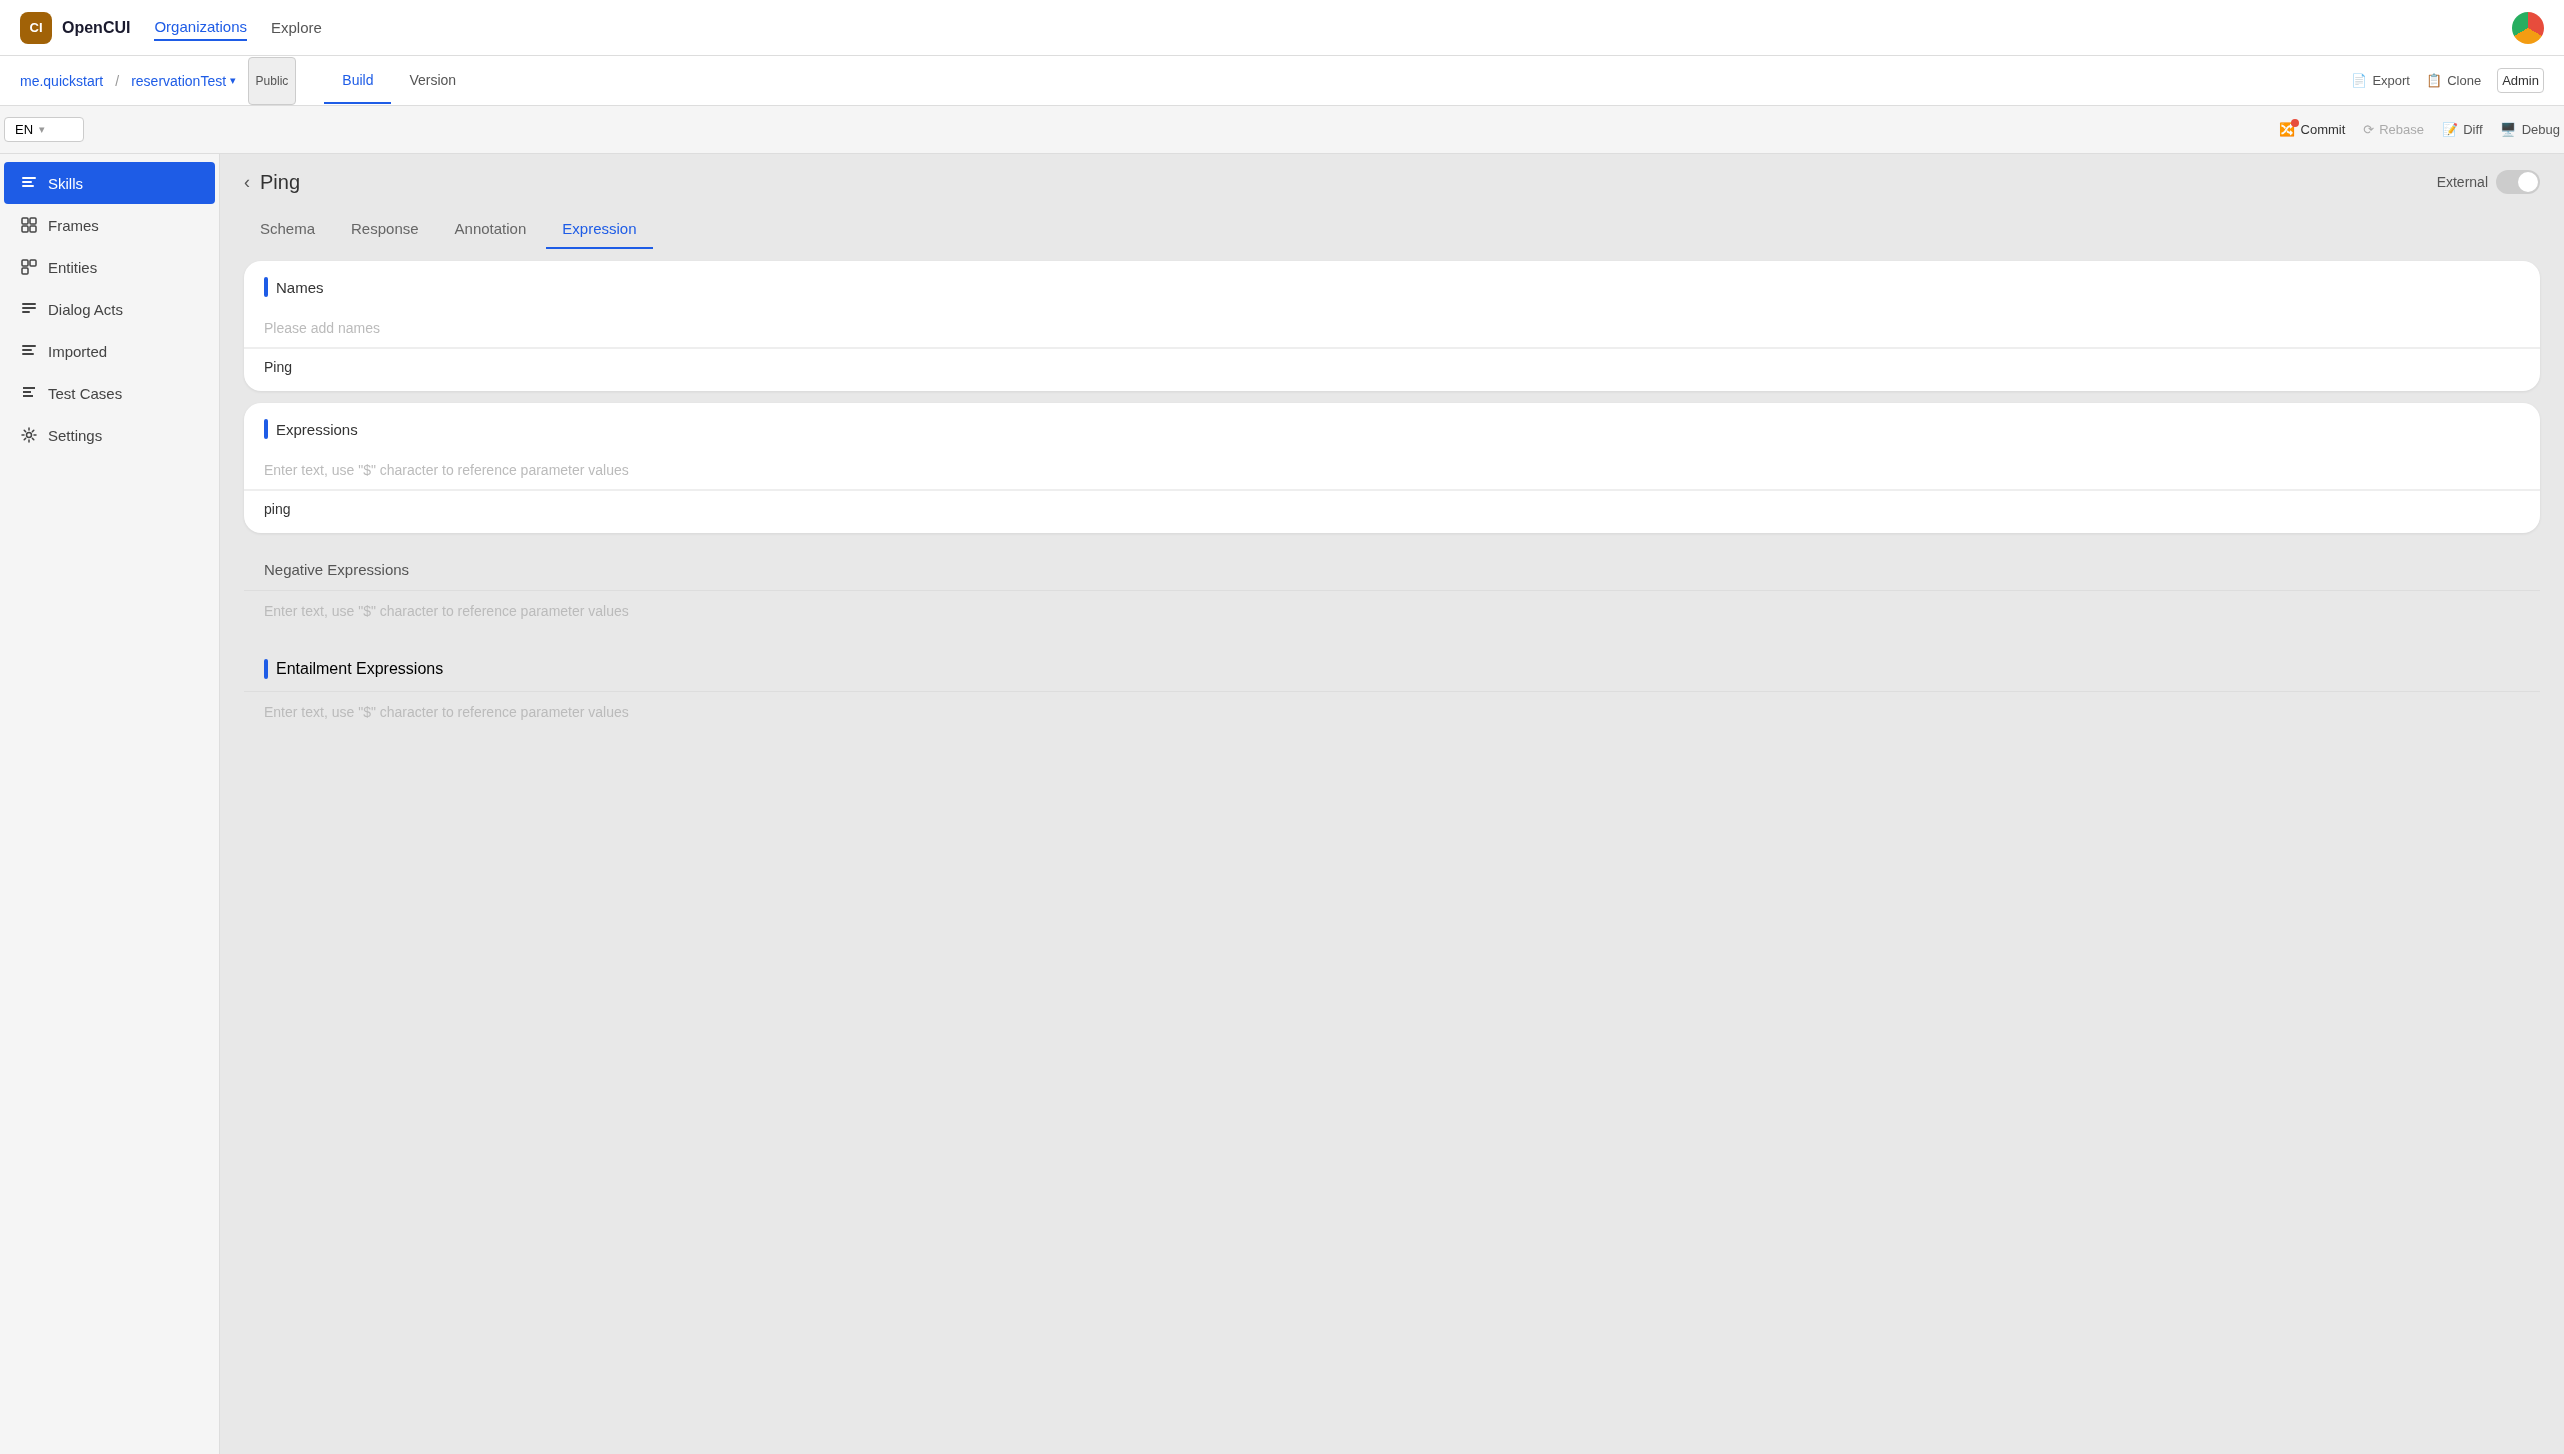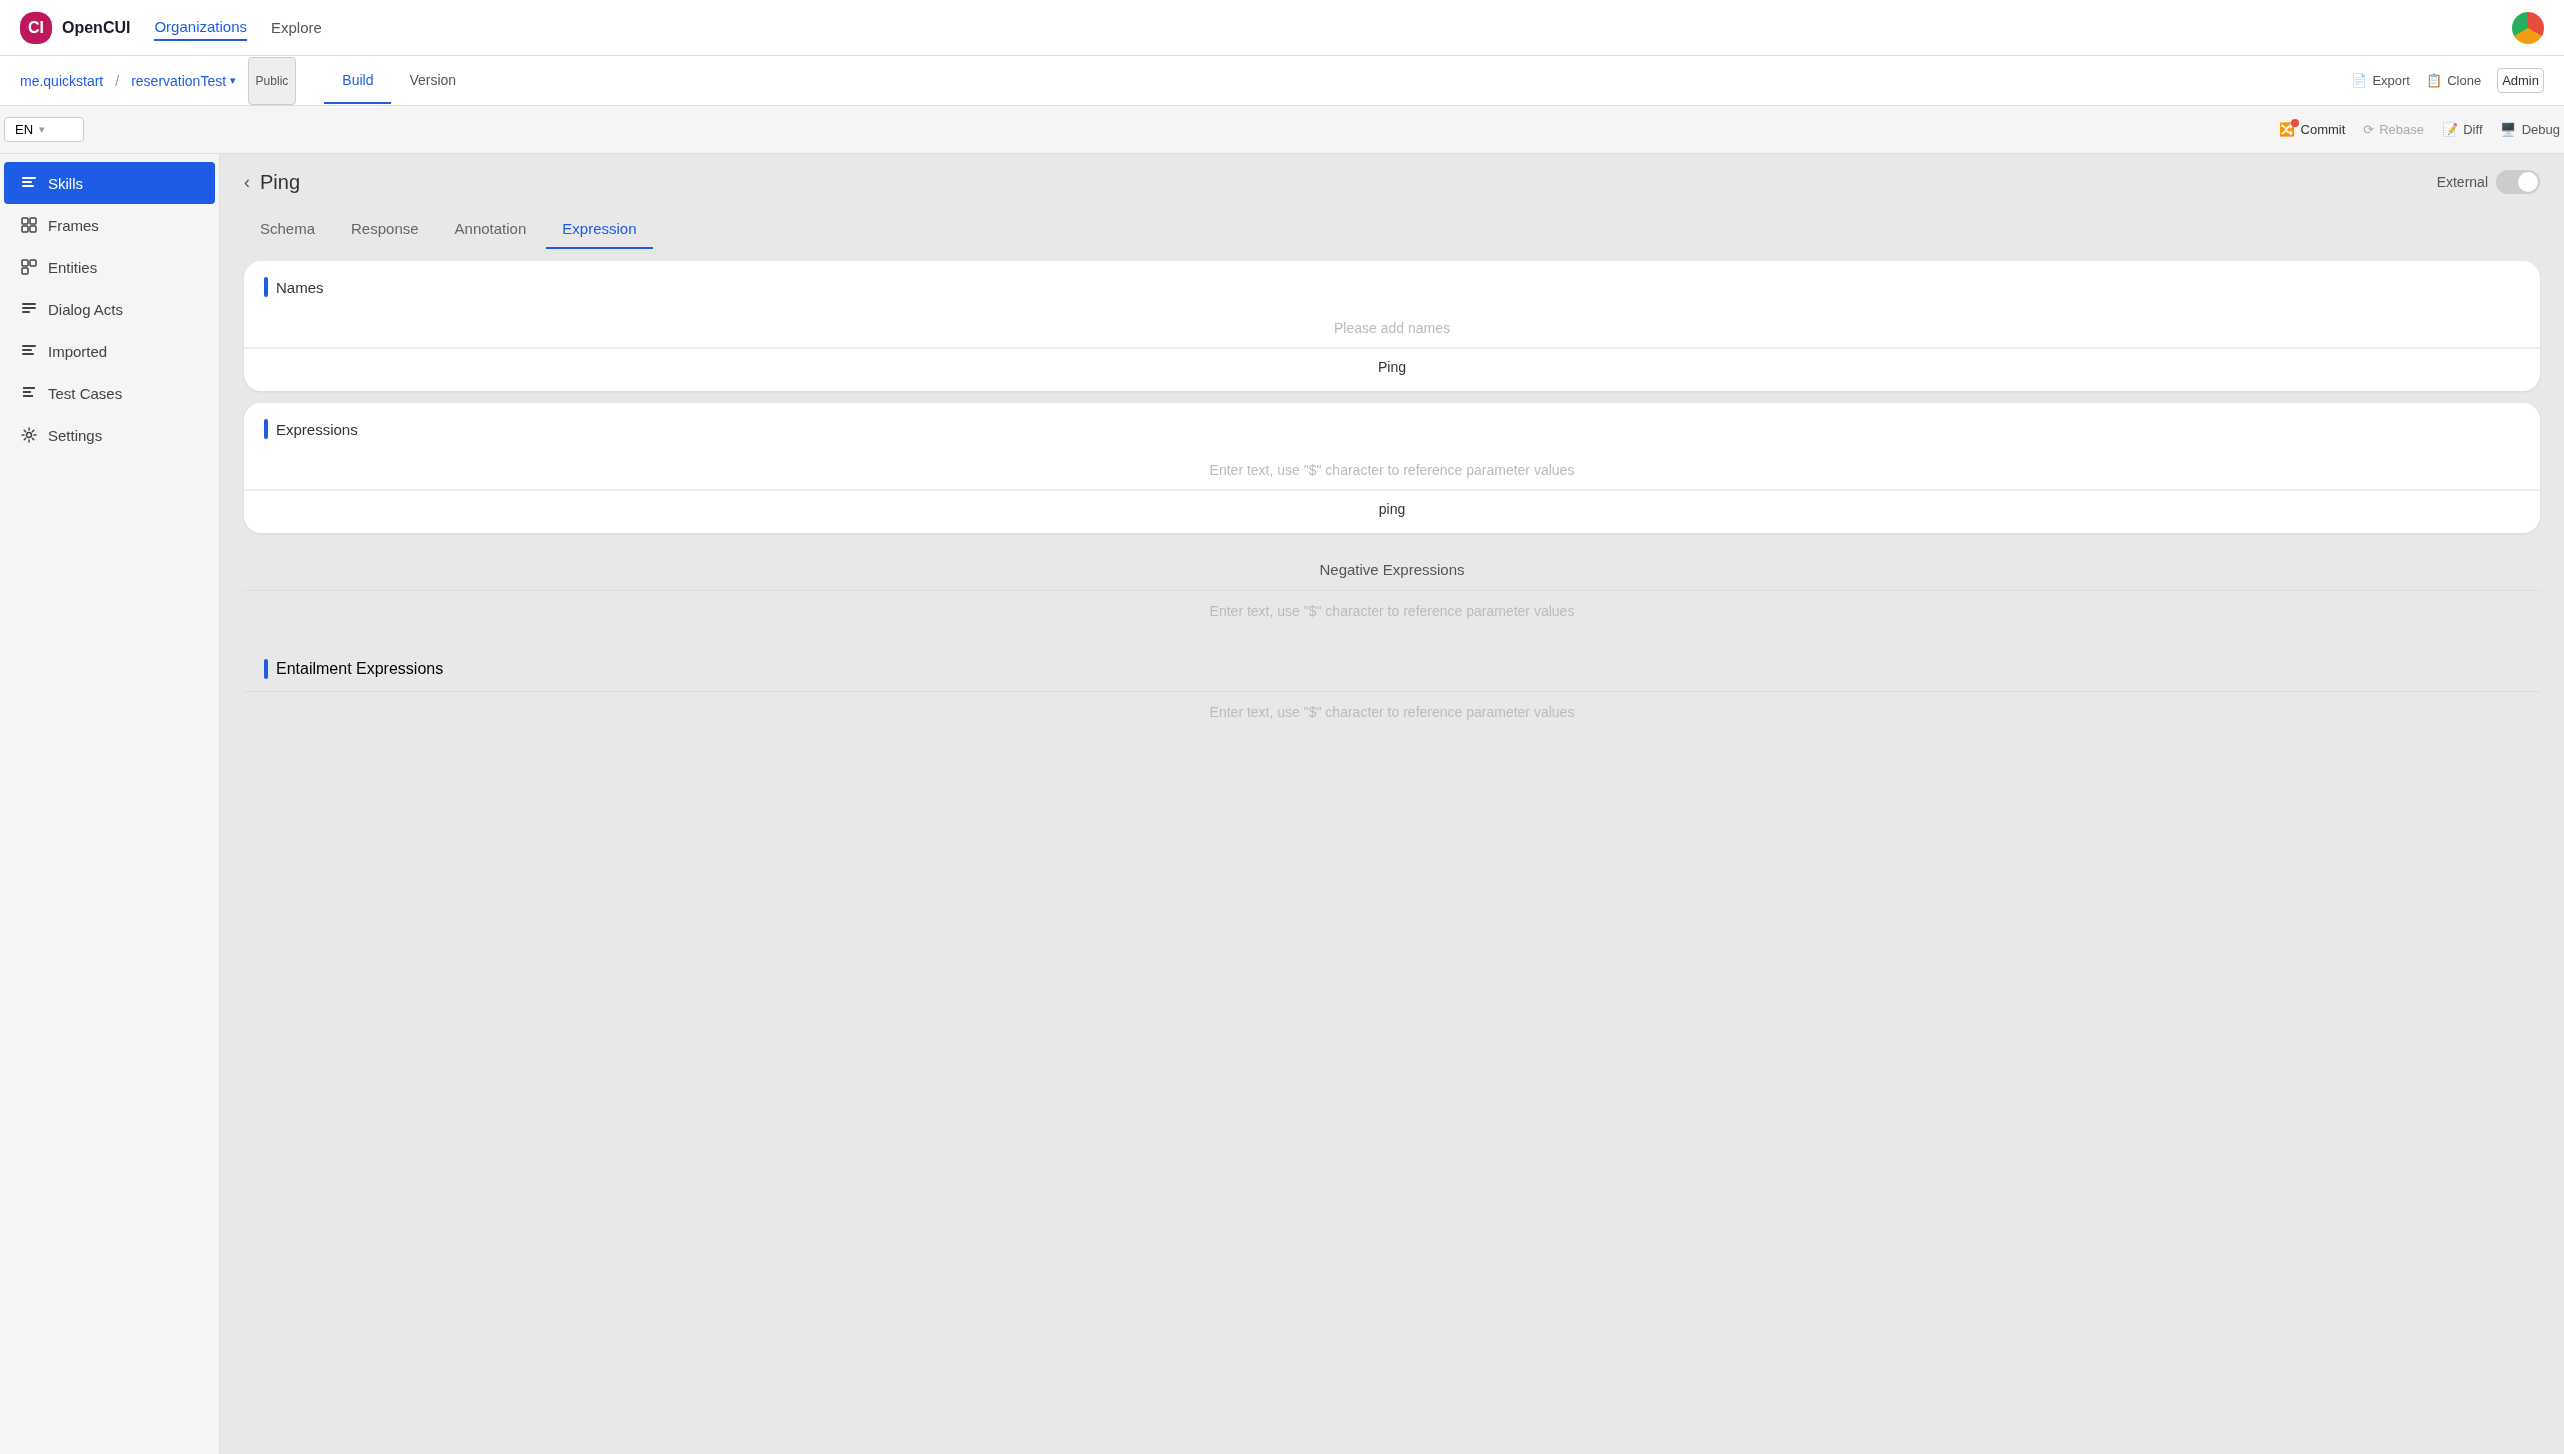--- a/index.html
+++ b/index.html
@@ -19,28 +19,28 @@
       display: flex;
       align-items: center;
       gap: 10px;
       font-weight: 700;
       font-size: 16px;
       color: #1a1a2e;
     }
     .logo-icon {
       width: 32px;
       height: 32px;
-      background: #be185d;
-      border-radius: 14px;
+      background: #a16207;
+      border-radius: 8px;
       display: flex;
       align-items: center;
       justify-content: center;
       color: white;
       font-weight: bold;
-      font-size: 16px;
+      font-size: 13px;
     }
     .nav-link {
       font-size: 15px;
       color: #555;
       text-decoration: none;
       cursor: pointer;
       padding: 4px 0;
     }
     .nav-link.active {
       color: #1e5ce6;
@@ -172,21 +172,20 @@
       font-weight: 500;
     }
     .toolbar-action.disabled {
       color: #aaa;
     }
 
     
     .main-layout {
       display: flex;
       height: calc(100vh - 154px);
-      text-align: center;
     }
 
     
     .sidebar {
       width: 220px;
       background: #f5f5f5;
       border-right: 1px solid #ddd;
       flex-shrink: 0;
       padding-top: 8px;
     }

